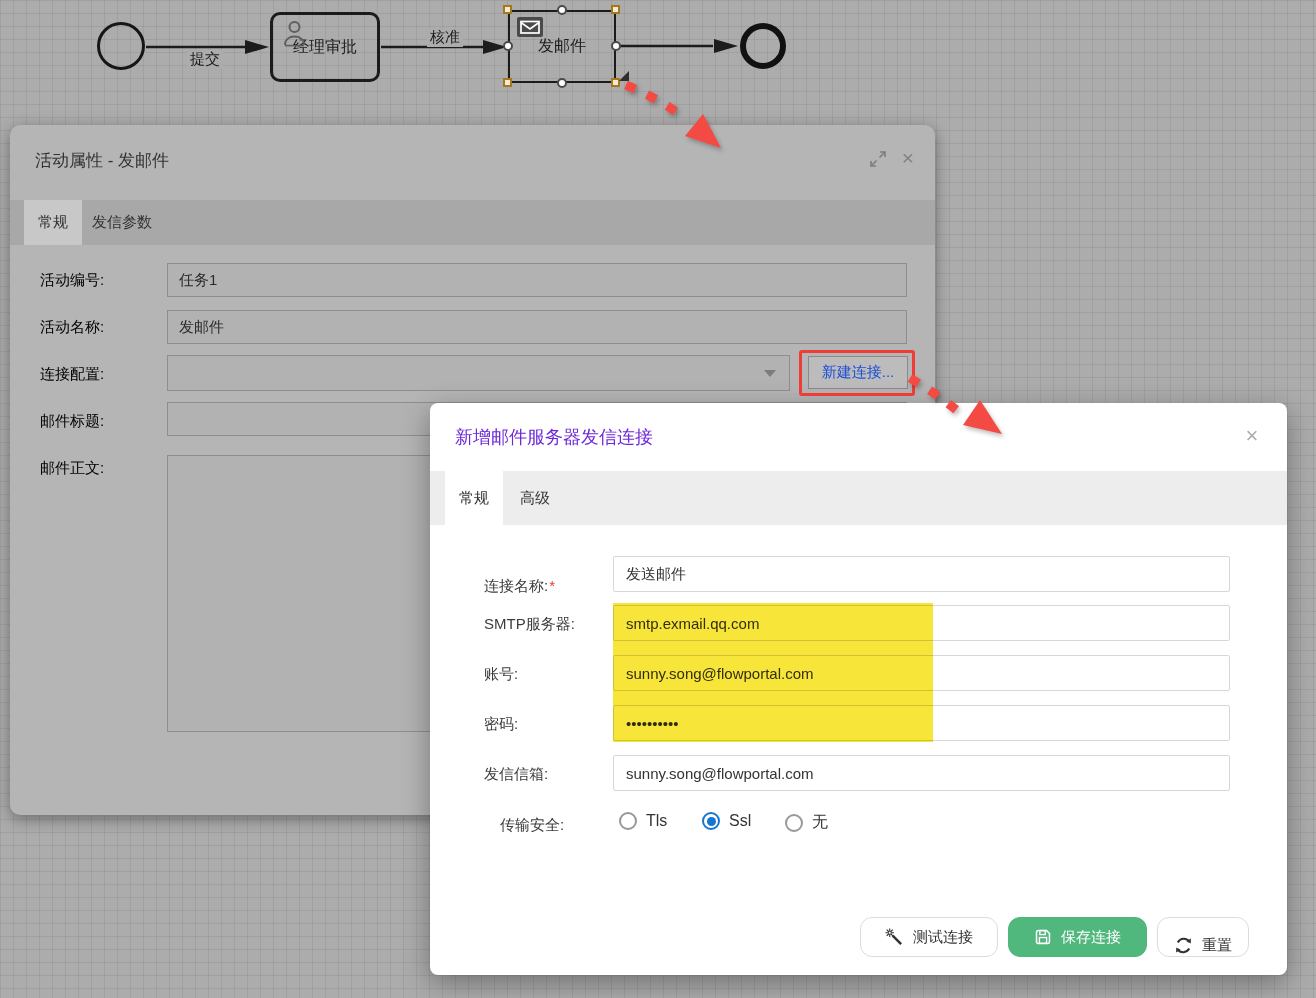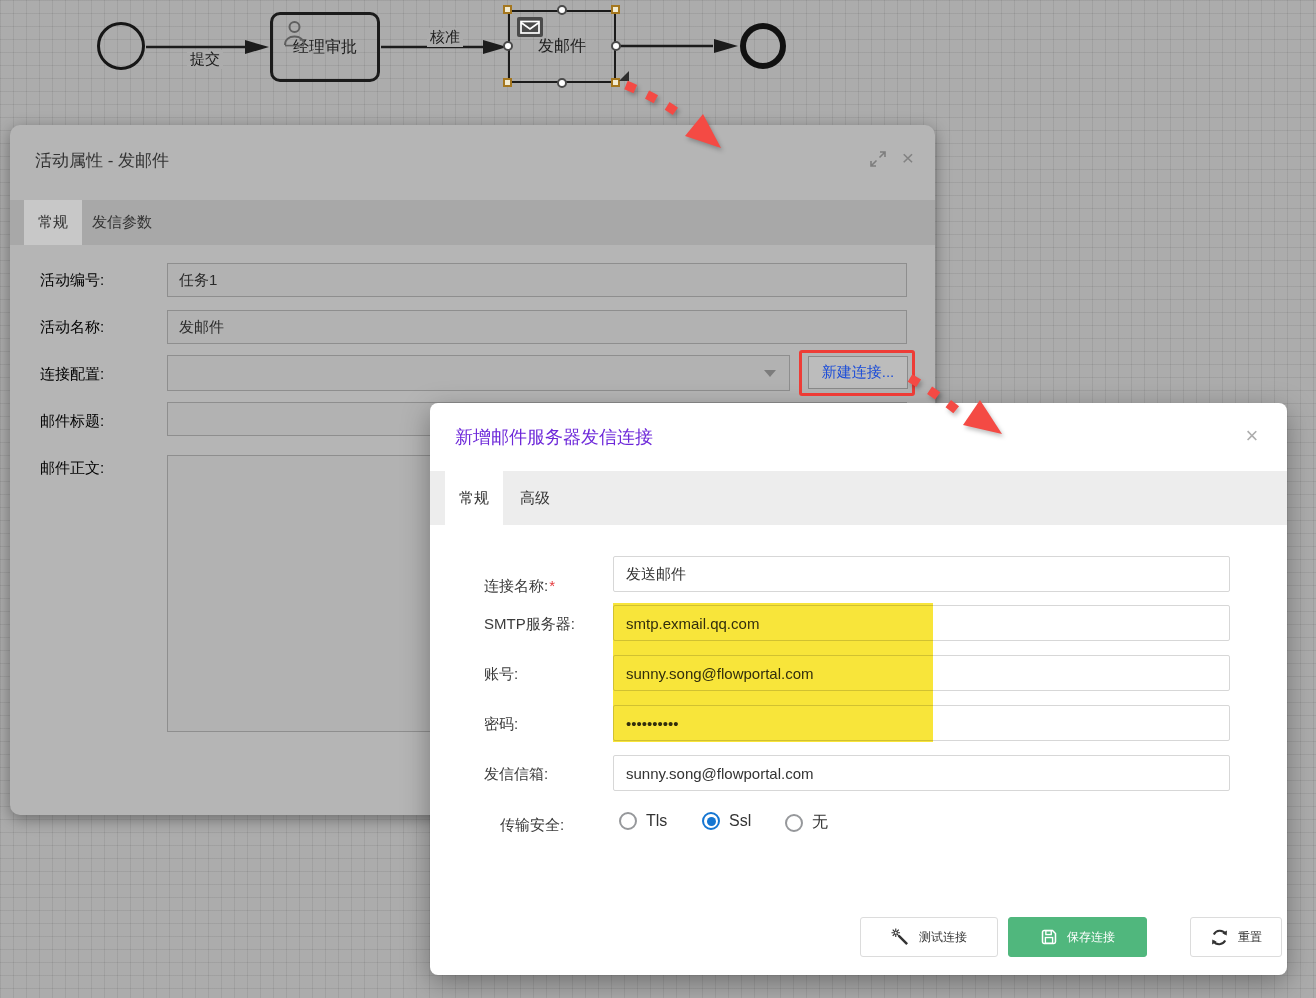--- a/index.html
+++ b/index.html
@@ -68,25 +68,25 @@
   .d2-input{position:absolute;left:183px;width:617px;height:36px;box-sizing:border-box;background:#fff;
     border:1px solid #d7d7d7;border-radius:2px;font-size:15px;color:#333;padding:0 12px;font-family:inherit;outline:none;}
   #hl-yellow{position:absolute;left:183px;top:200px;width:320px;height:139px;background:#f8e53a;
     mix-blend-mode:multiply;z-index:5;pointer-events:none;}
   .radio-item{position:absolute;display:flex;align-items:center;gap:9px;font-size:16px;color:#333;cursor:pointer;}
   .rdot{width:18px;height:18px;box-sizing:border-box;border-radius:50%;border:2px solid #96989b;background:#fff;
     display:flex;align-items:center;justify-content:center;}
   .radio-item.checked .rdot{border-color:#1576d2;}
   .radio-item.checked .rdot::after{content:"";width:9px;height:9px;border-radius:50%;background:#1576d2;}
   .d2-btn{position:absolute;top:514px;height:40px;box-sizing:border-box;display:flex;align-items:center;
-    justify-content:center;gap:9px;font-size:12px;border-radius:3px;cursor:pointer;font-family:inherit;}
+    justify-content:center;gap:9px;font-size:15px;border-radius:12px;cursor:pointer;font-family:inherit;}
   .btn-plain{background:#fff;border:1px solid #dcdcdc;color:#333;}
   #btn-test{left:430px;width:138px;}
   #btn-save{left:578px;width:139px;background:#50b77d;border:1px solid #50b77d;color:#fff;}
-  #btn-reset{left:760px;width:92px;}
+  #btn-reset{left:727px;width:92px;align-items:flex-end;}
 
   
   #anno-svg{position:absolute;left:0;top:0;z-index:40;pointer-events:none;
     filter:drop-shadow(2px 3px 2px rgba(0,0,0,.25));}
   #anno-rect{position:absolute;left:799px;top:350px;width:116px;height:46px;box-sizing:border-box;
     border:3px solid #ee3c36;border-radius:3px;z-index:40;pointer-events:none;}
 </style>
 </head>
 <body>
 

